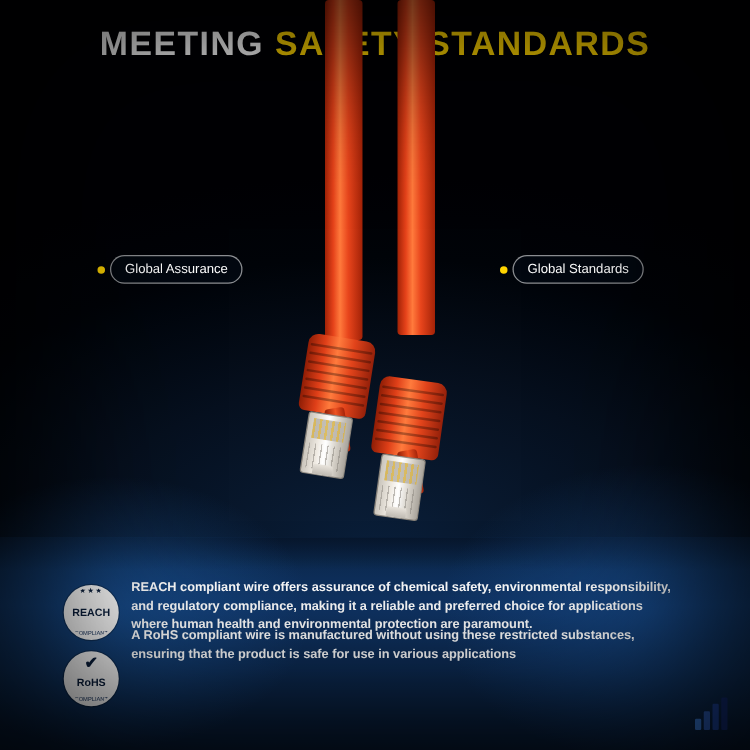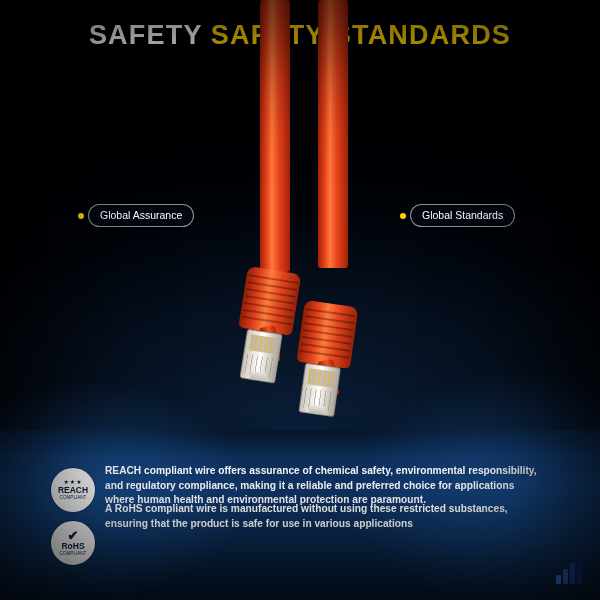--- a/index.html
+++ b/index.html
@@ -149,21 +149,21 @@
     position: absolute;
     width: 40px; height: 40px;
     border-radius: 50%;
     background: #ffffff;
     border: 2px solid #ffffff;
     box-shadow: 0 0 0 1px rgba(0,0,0,0.25);
     color: #0b1f3d;
     display: flex;
     flex-direction: column;
     align-items: center;
-    justify-content: center;
+    justify-content: space-between;
     overflow: hidden;
   }
   .badge .stars {
     font-size: 6px;
     letter-spacing: 1px;
     color: #0b1f3d;
     line-height: 7px;
   }
   .badge .bname {
     font-size: 8.5px;
@@ -204,21 +204,21 @@
 <body>
 
 <div id="page">
 
   <div class="bg-top"></div>
   <div class="bg-bottom"></div>
   <div class="glow-left"></div>
   <div class="glow-right"></div>
 
   <div class="title">
-    <span class="w">SAFETY </span><span class="y">SAFETY STANDARDS</span>
+    <span class="w">MEETING </span><span class="y">SAFETY STANDARDS</span>
   </div>
 
   <div class="cable cable-left"></div>
   <div class="cable cable-right"></div>
 
   <div class="plug" style="left:248px; top:266px; transform: rotate(9deg);">
     <div class="boot" style="left:0; top:0;">
       <div class="rib" style="top:8px;"></div>
       <div class="rib" style="top:15px;"></div>
       <div class="rib" style="top:22px;"></div>

